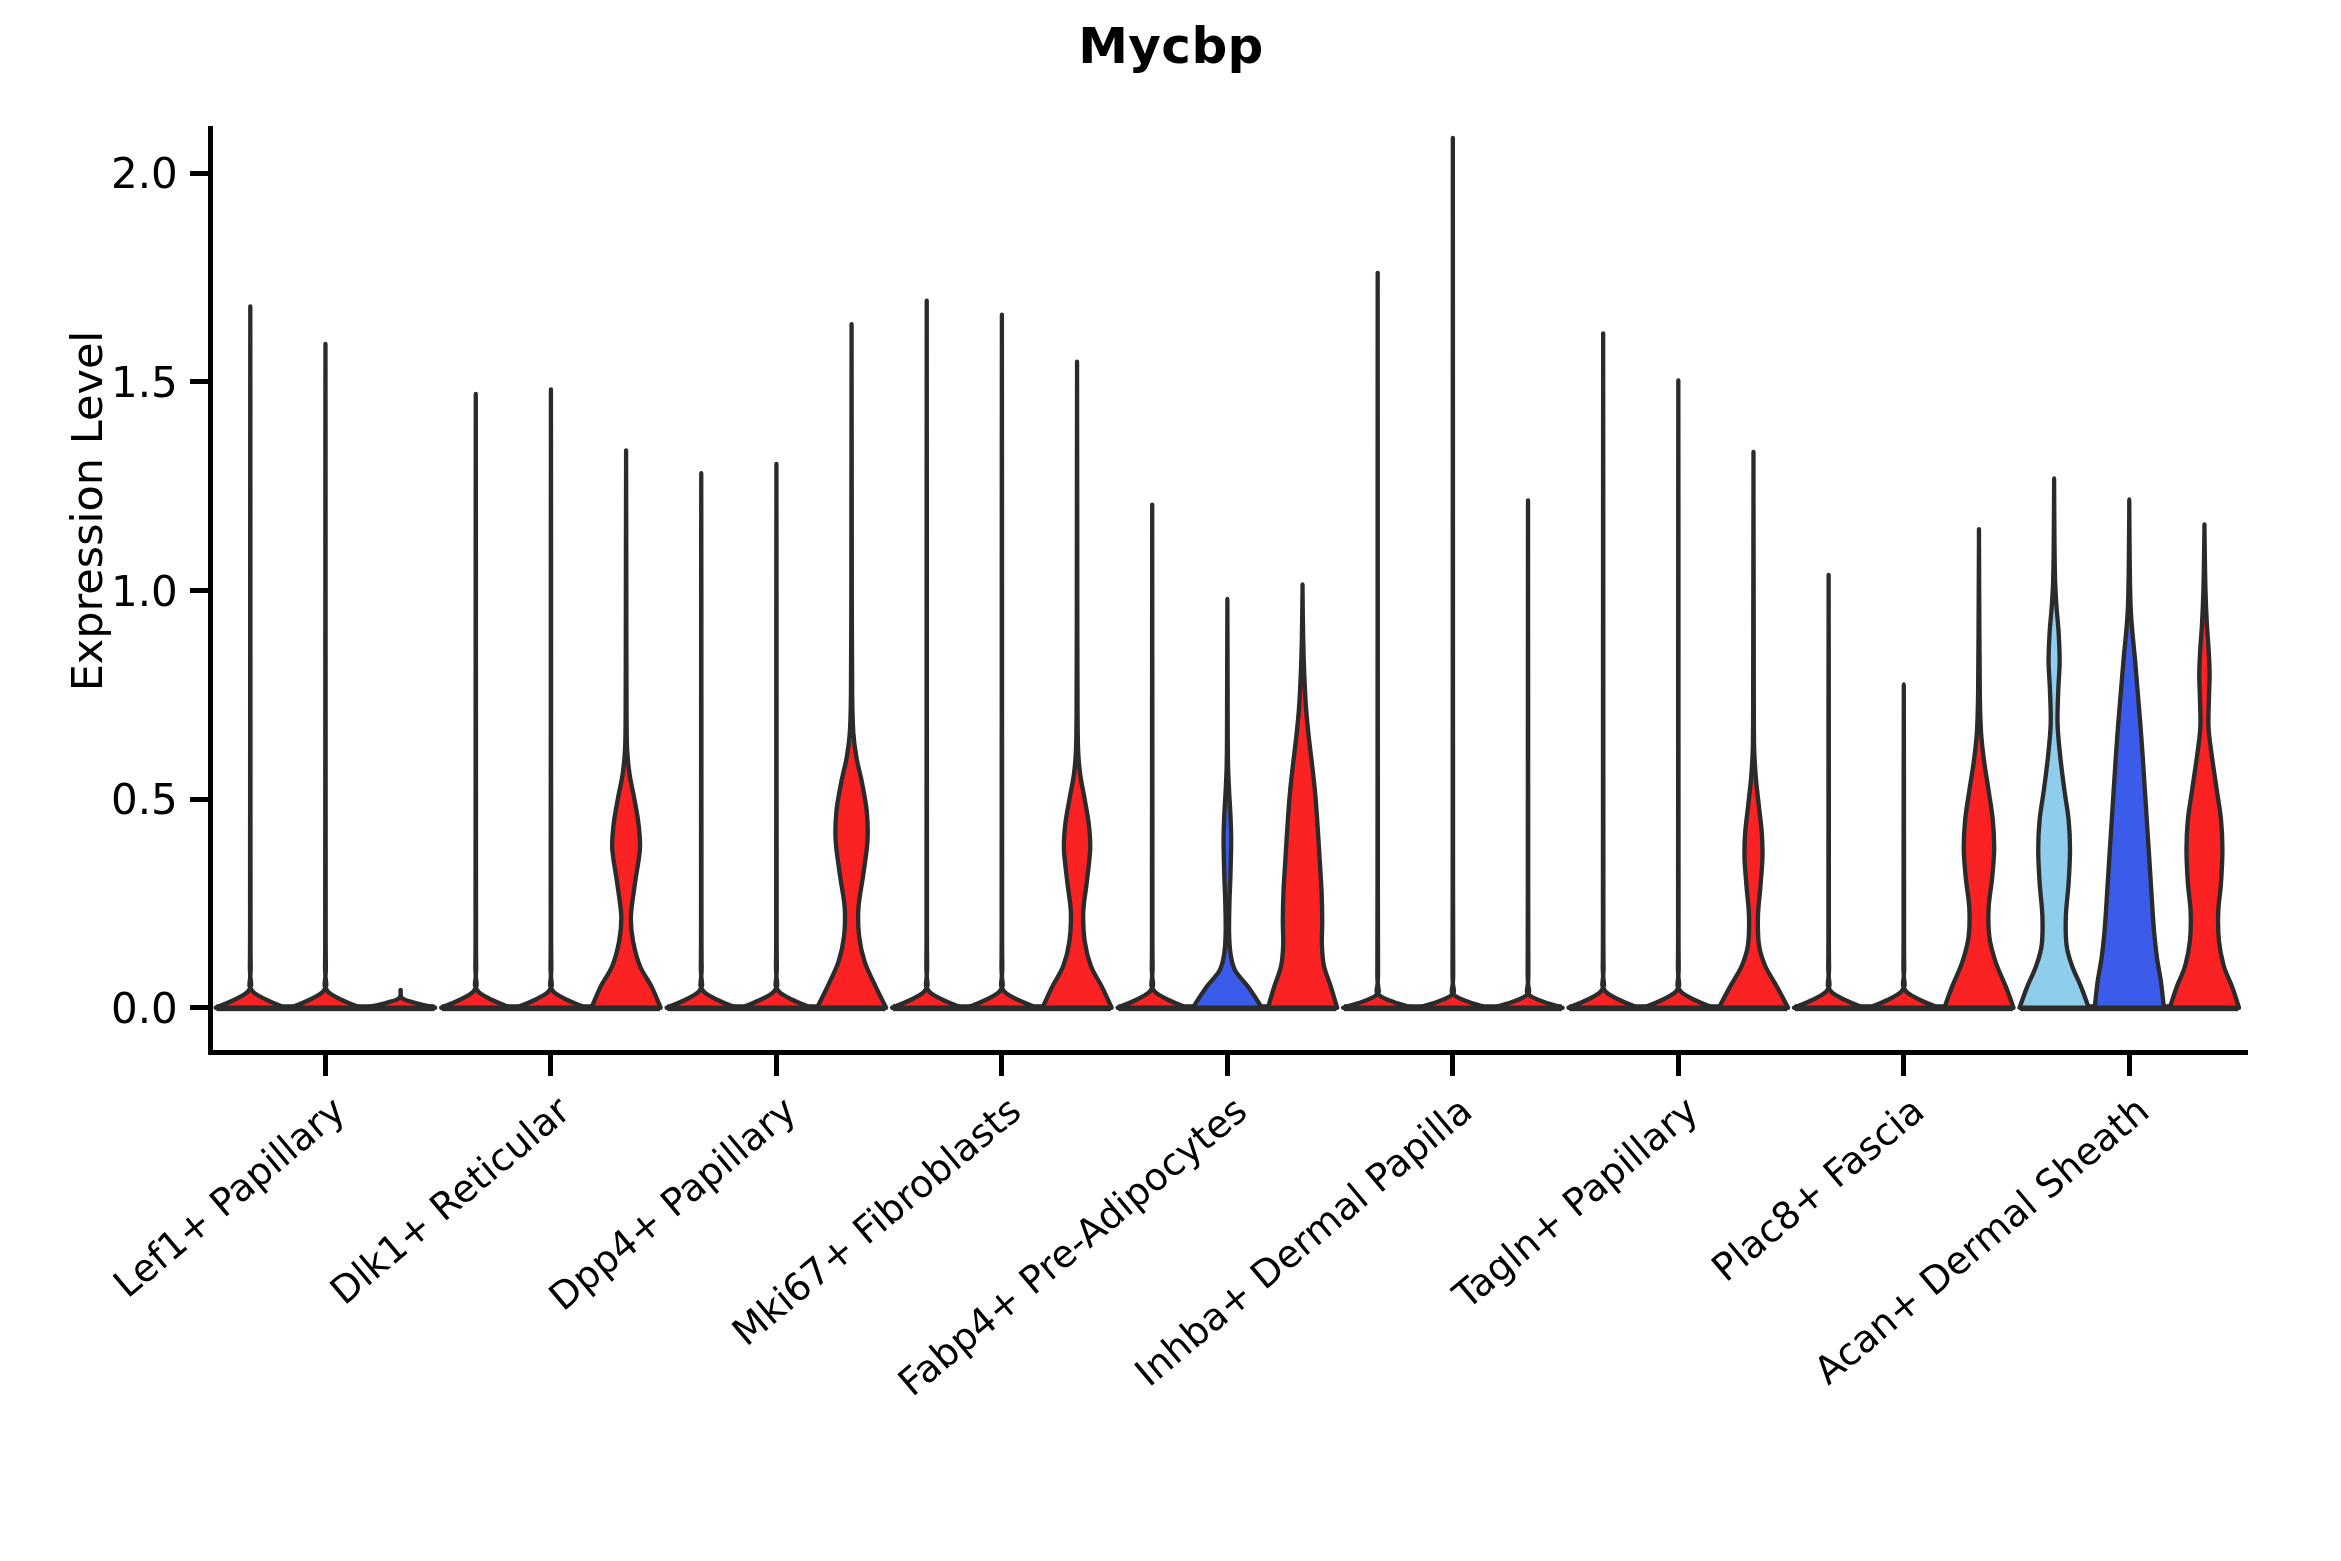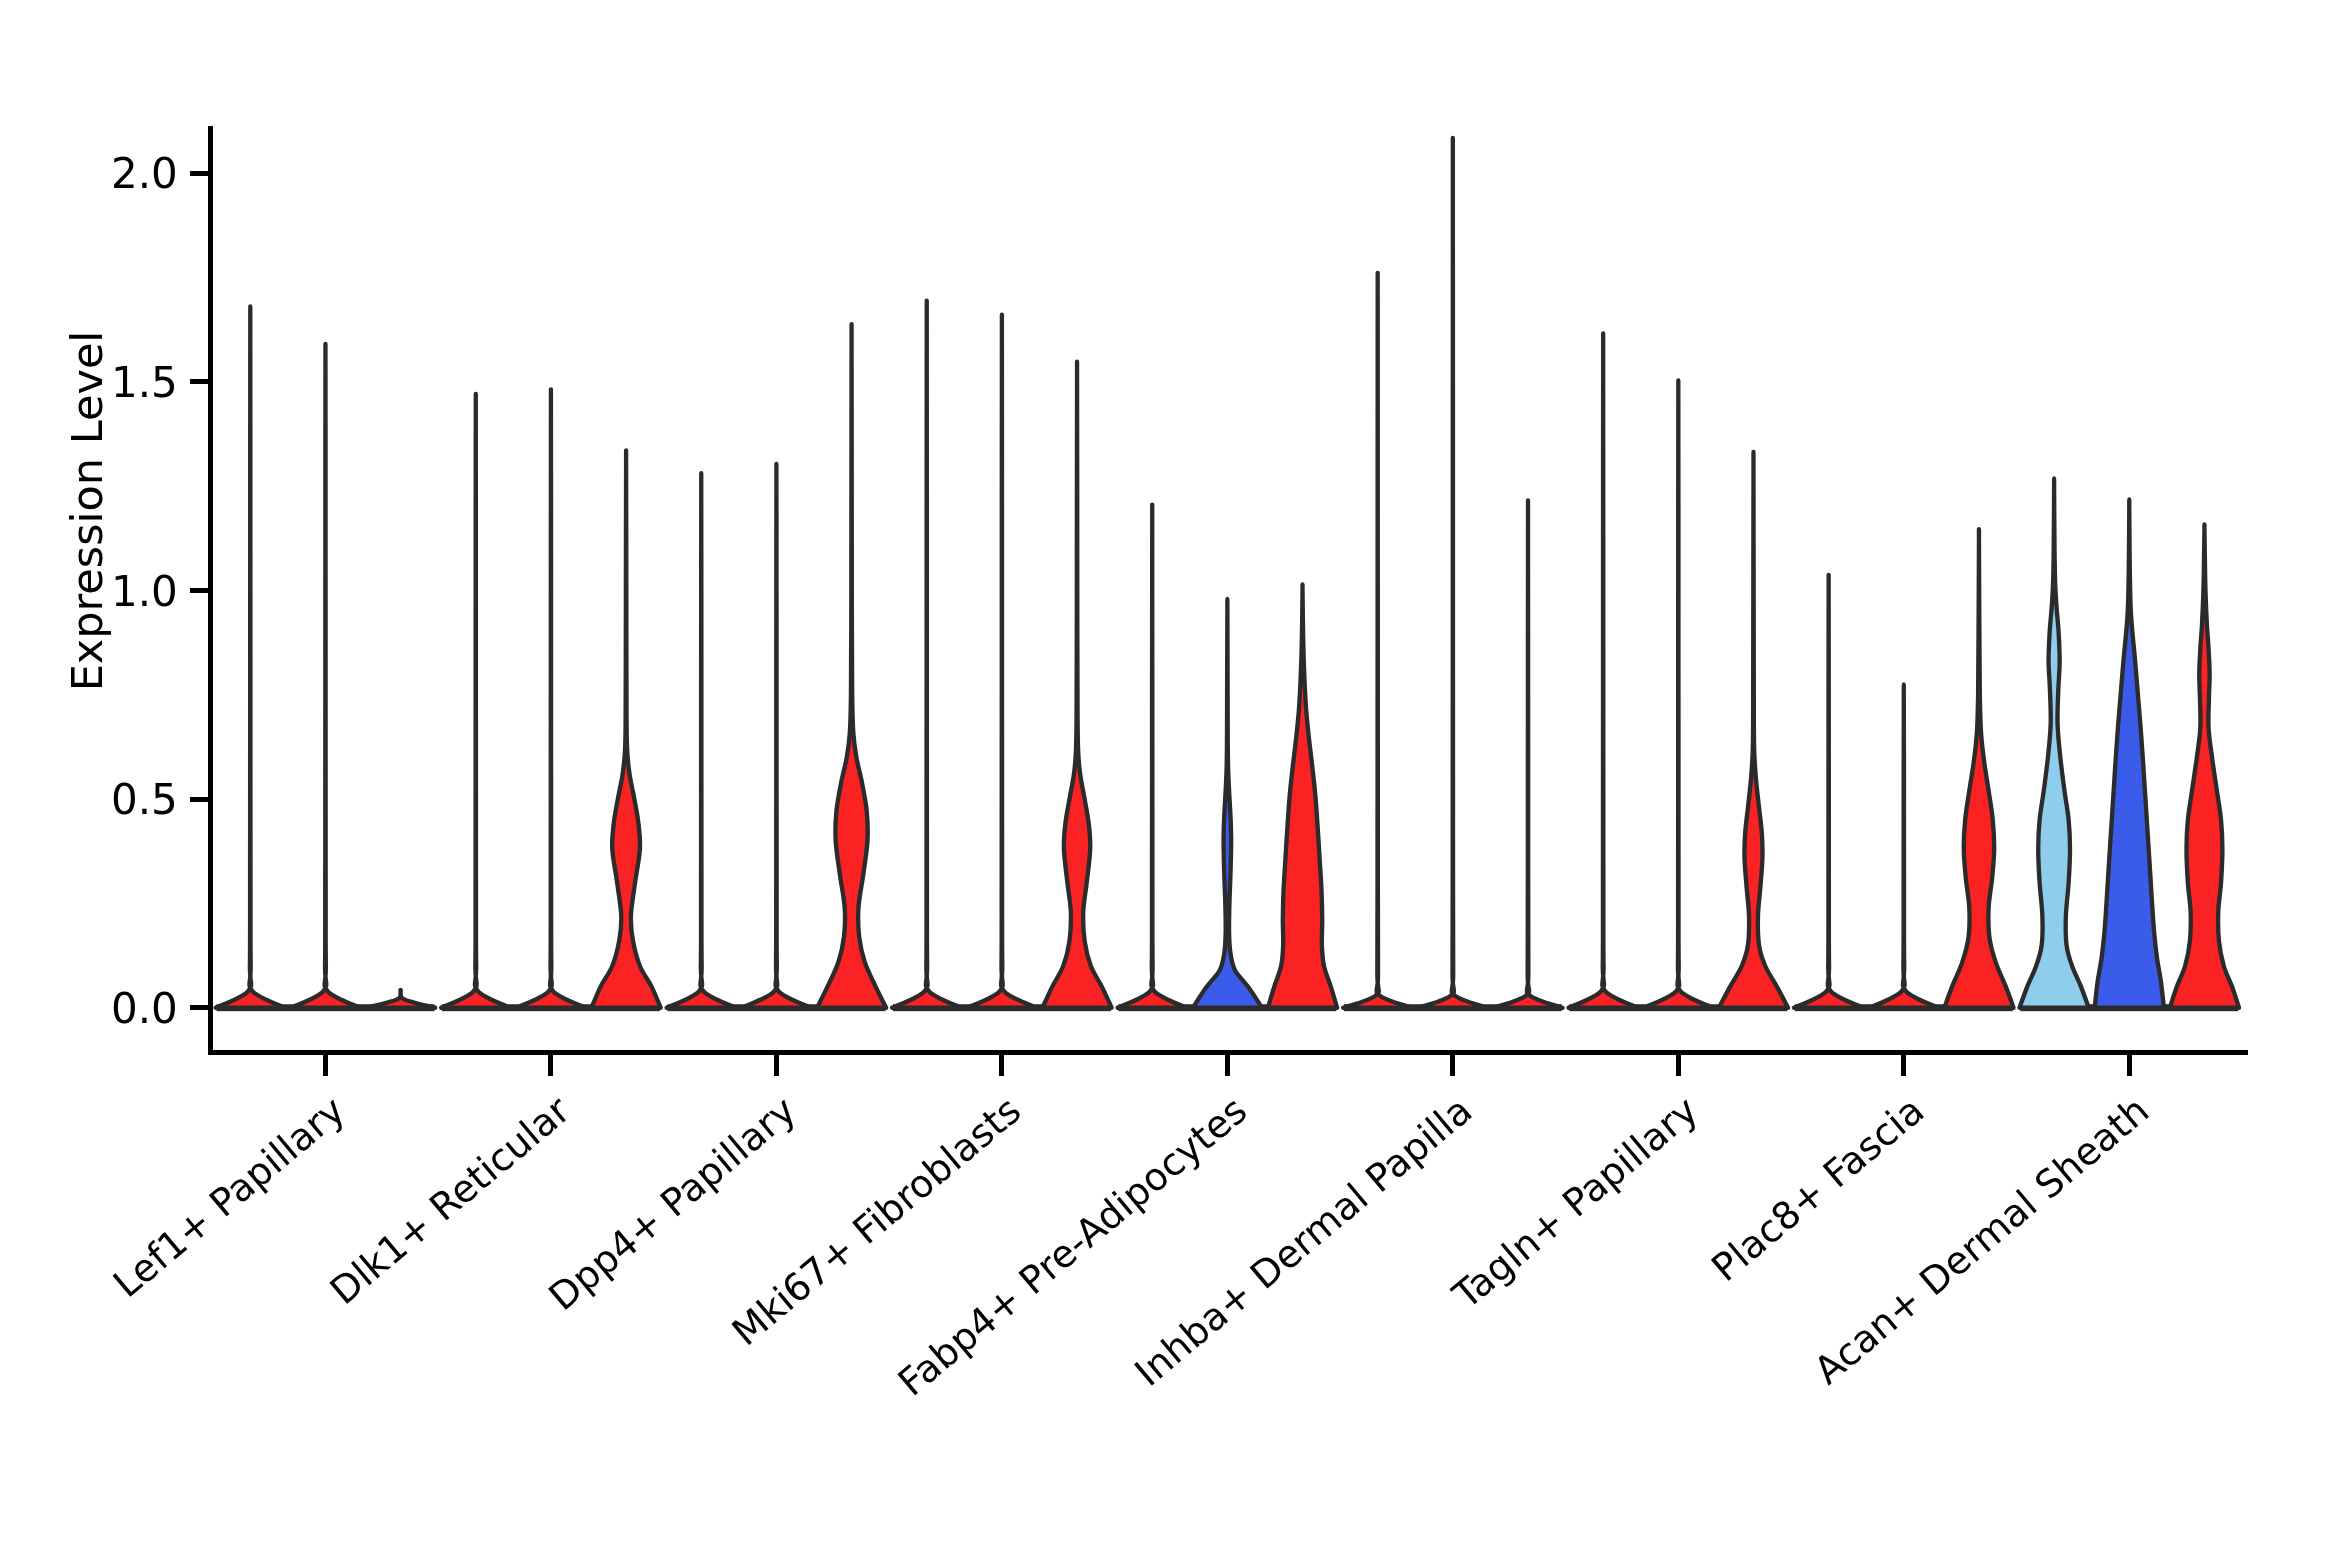--- a/index.html
+++ b/index.html
@@ -44,20 +44,21 @@
 
   .spine{position:absolute;background:#000;}
 
   svg.violins{position:absolute; left:0; top:0; overflow:visible;}
 </style>
 </head>
 <body>
 
 <div id="root">
 
+  <div id="chart-title">Mycbp</div>
 
   <div id="plot-area">
     <svg class="violins" id="violin-svg" width="2342" height="1561" viewBox="0 0 2700 1800">
         <rect x="2329.33" y="1158.00" width="251.33" height="8" fill="#2b2b2b"></rect>
         <rect x="2069.33" y="1158.00" width="251.33" height="8" fill="#2b2b2b"></rect>
         <rect x="1809.33" y="1158.00" width="251.33" height="8" fill="#2b2b2b"></rect>
         <rect x="1549.33" y="1158.00" width="251.33" height="8" fill="#2b2b2b"></rect>
         <rect x="1289.33" y="1158.00" width="251.33" height="8" fill="#2b2b2b"></rect>
         <rect x="1029.33" y="1158.00" width="251.33" height="8" fill="#2b2b2b"></rect>
         <rect x="769.33" y="1158.00" width="251.33" height="8" fill="#2b2b2b"></rect>

